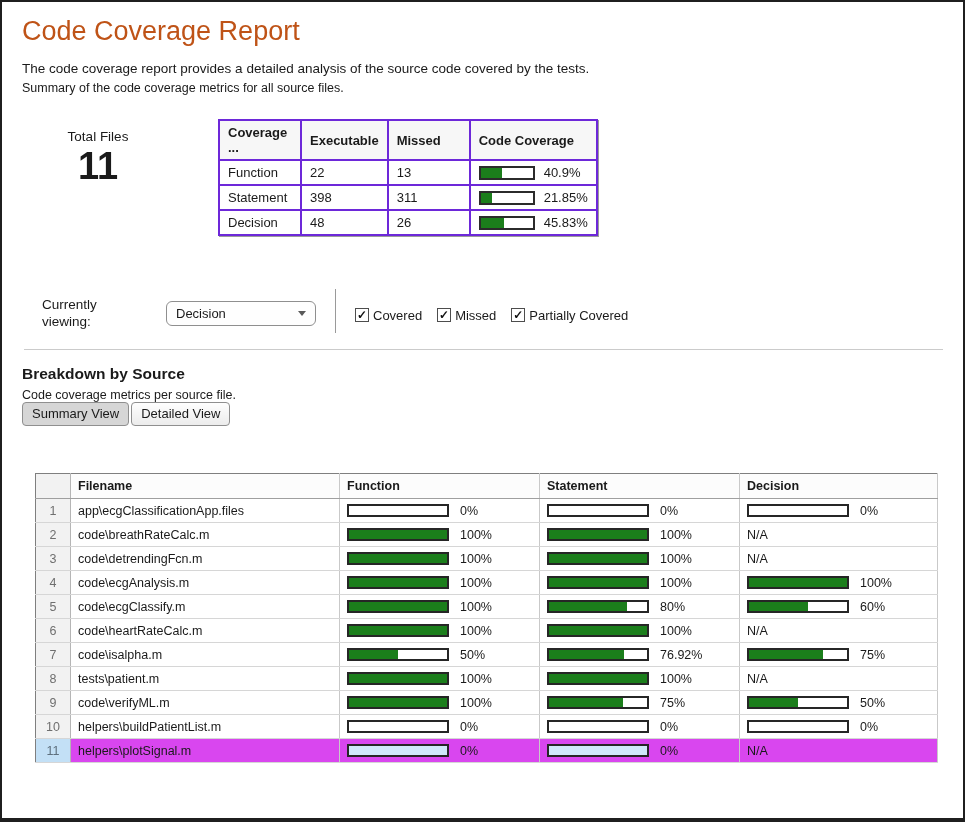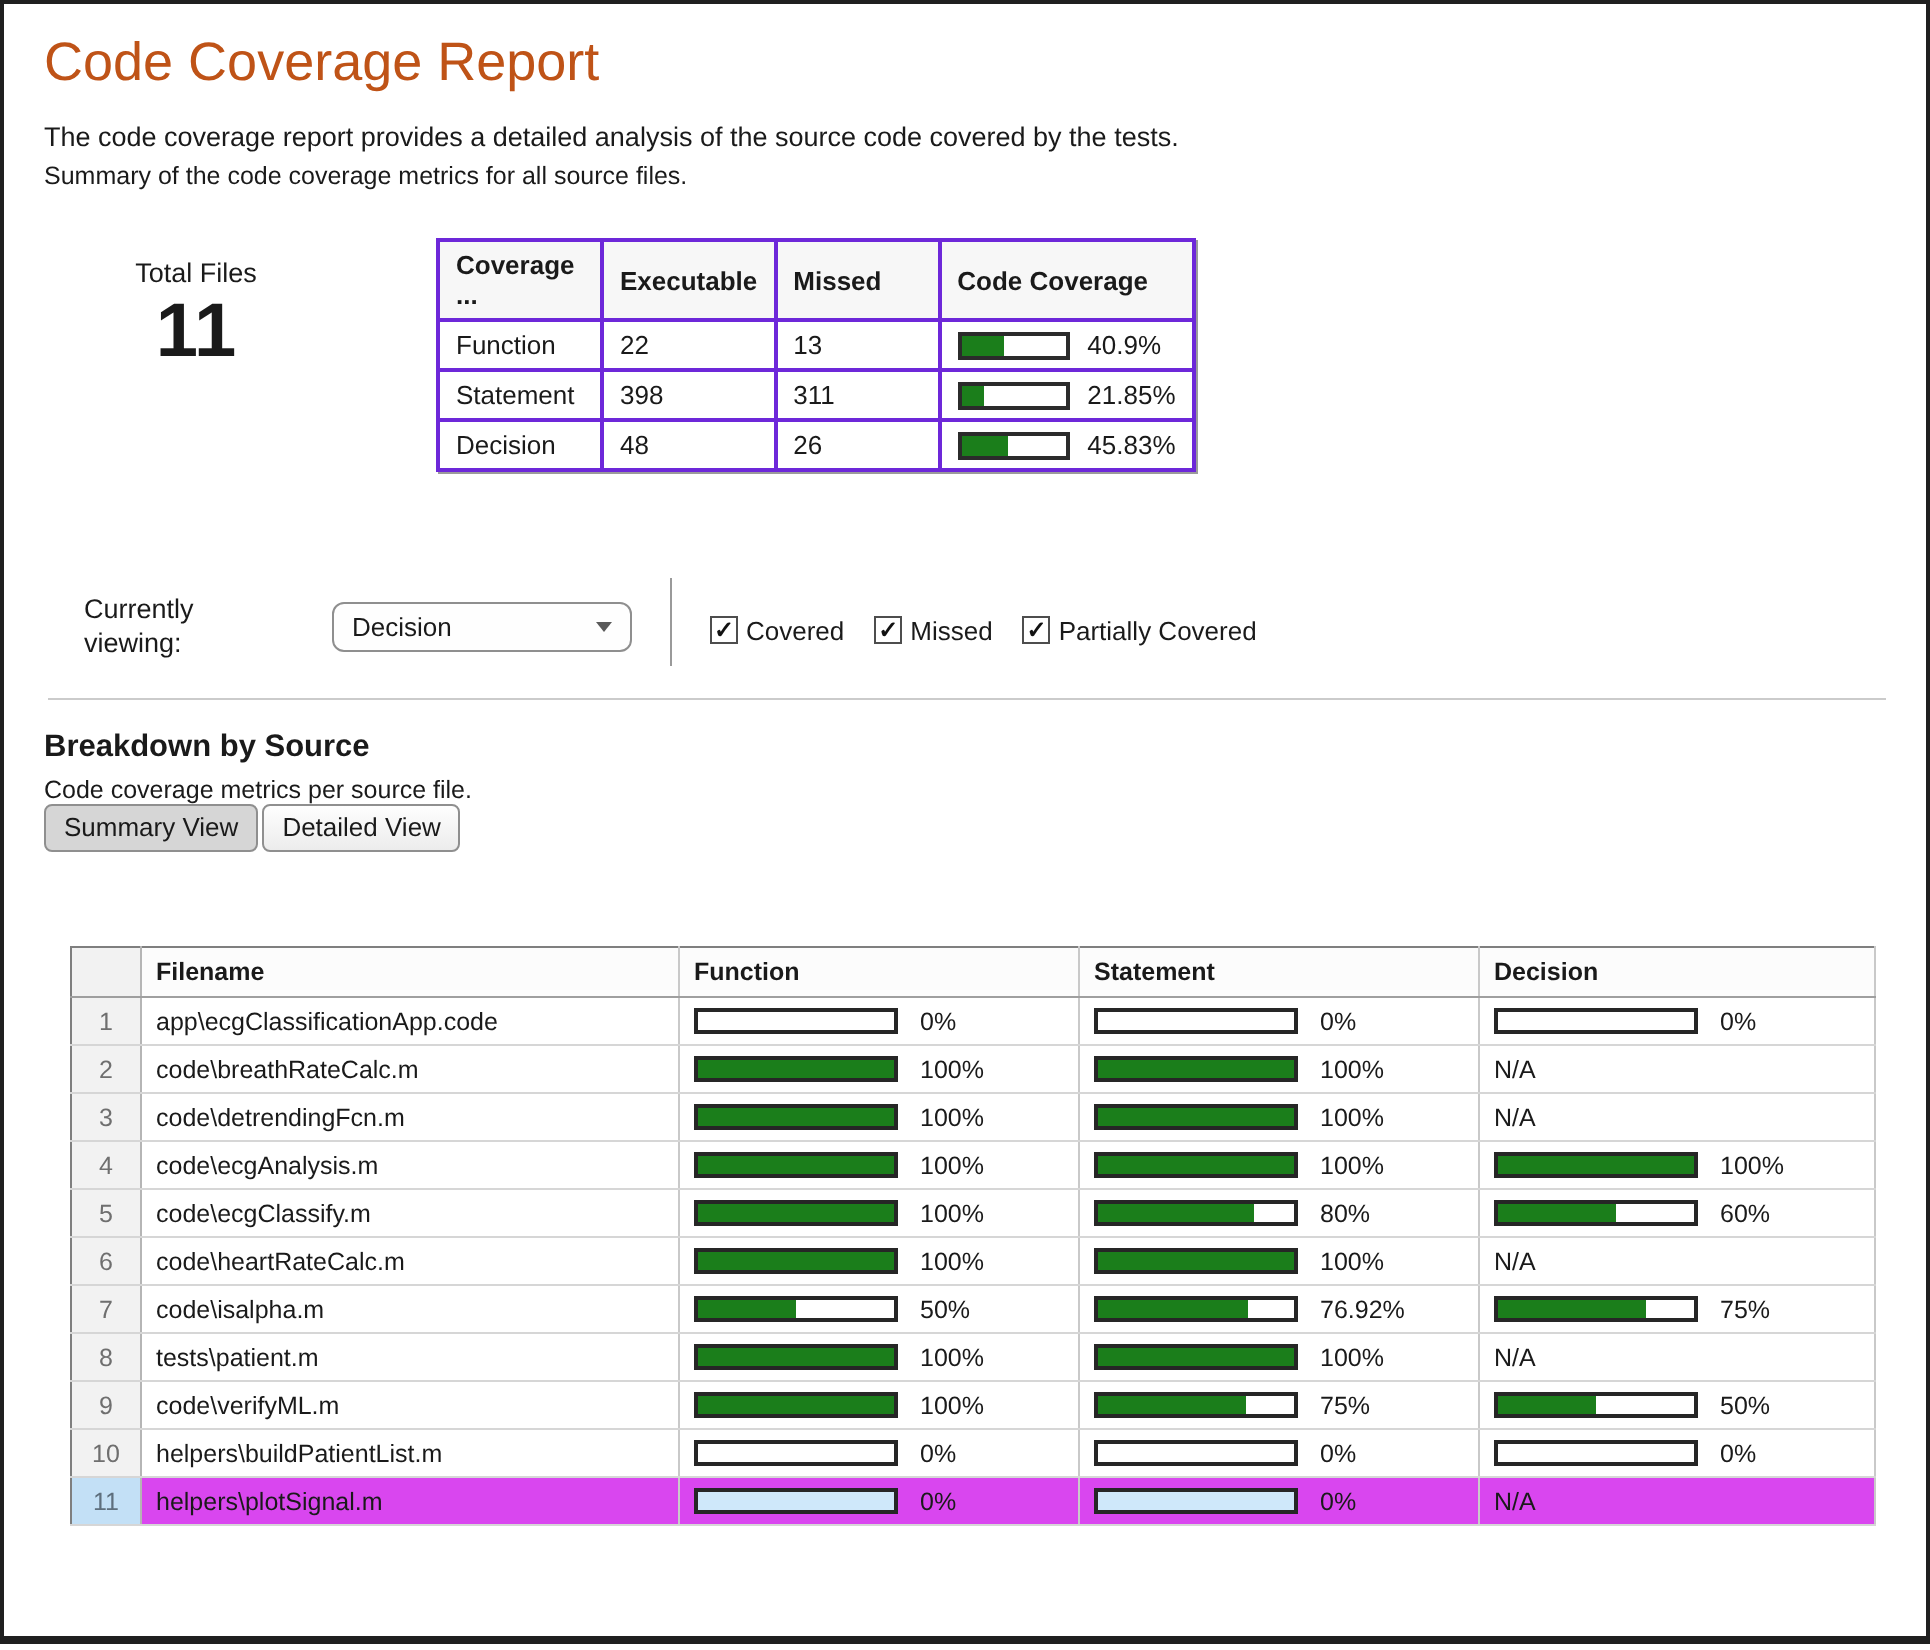--- a/index.html
+++ b/index.html
@@ -245,21 +245,21 @@
           <th class="numhead"></th>
           <th>Filename</th>
           <th>Function</th>
           <th>Statement</th>
           <th>Decision</th>
         </tr>
       </thead>
     <tbody id="main-body">
         <tr>
           <td class="numcell">1</td>
-          <td>app\ecgClassificationApp.code</td>
+          <td>app\ecgClassificationApp.files</td>
           <td>
             <div class="mwrap">
               <span class="mbar">
                 <span class="fill" style="width: 0%; background: rgb(27, 126, 27);"></span>
               </span>
               <span class="mpct">0%</span>
             </div>
           </td>
           <td>
             <div class="mwrap">

